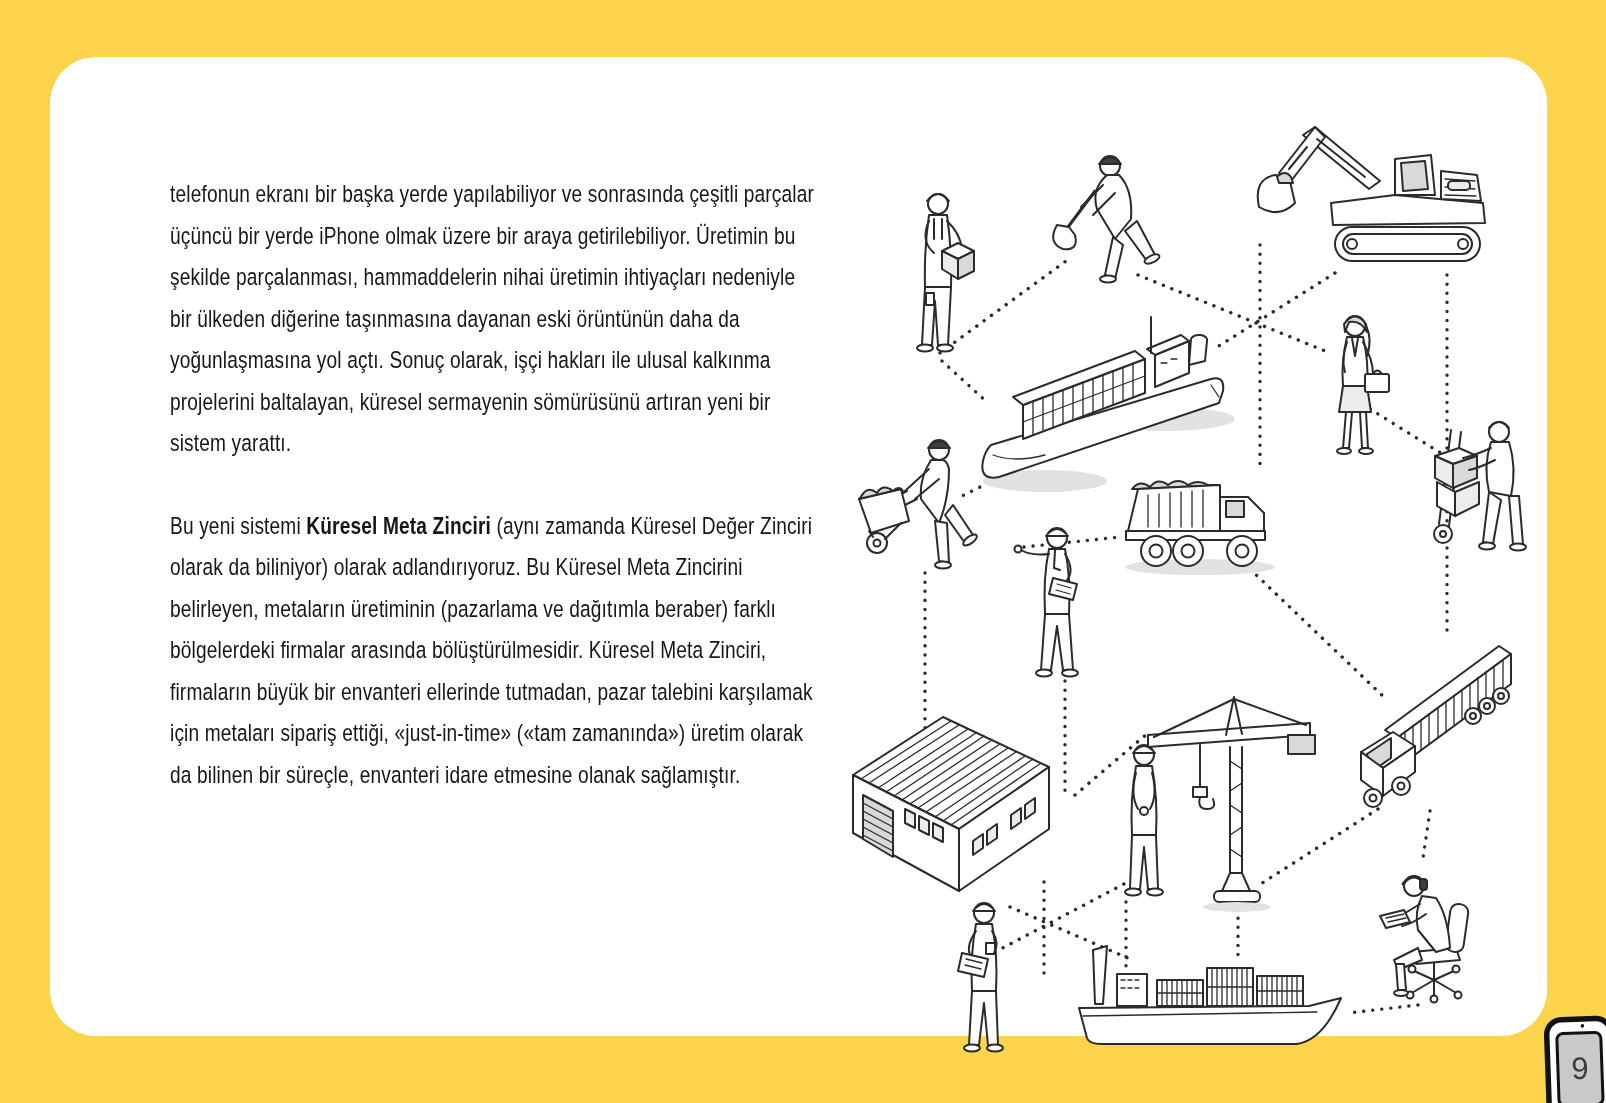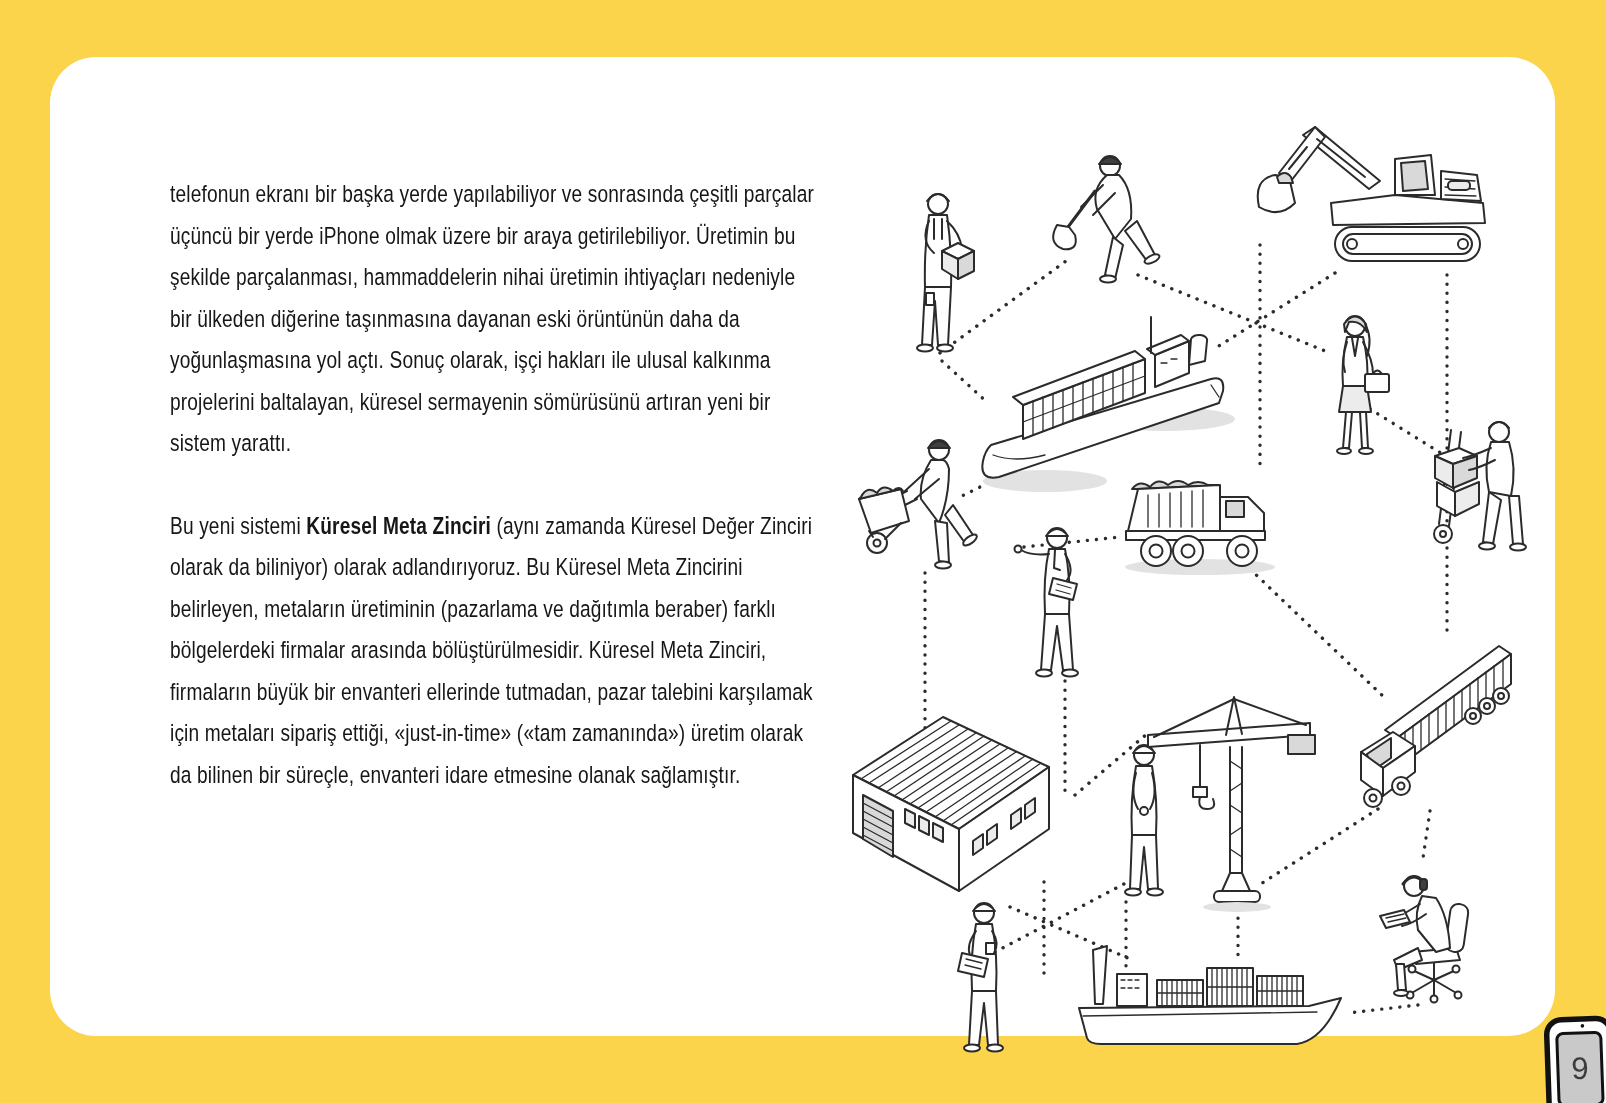--- a/index.html
+++ b/index.html
@@ -1,20 +1,20 @@
 <!DOCTYPE html>
 <html><head>
 <meta charset="utf-8">
 <style>
   html,body{margin:0;padding:0;}
   body{background:#f2f2f2;}
   #stage{position:relative;width:1606px;height:1103px;background:#FBD44C;overflow:hidden;
          font-family:"Liberation Sans","DejaVu Sans",sans-serif;}
   #card{position:absolute;left:50px;top:57px;width:1497px;height:979px;background:#ffffff;
-        border-radius:46px;padding-left:8px;}
+        border-radius:46px;}
   .text-col{position:absolute;left:120px;top:116px;width:830px;
             transform:scaleX(0.78);transform-origin:left top;
             color:#161616;font-size:24.5px;line-height:41.5px;font-weight:500;
             letter-spacing:0.2px;}
   .text-col p{margin:0 0 41px 0;}
   .text-col b{font-weight:bold;}
   #illu{position:absolute;left:780px;top:50px;width:790px;height:1000px;}
   
   .fig path,.fig rect,.fig circle,.fig ellipse,.fig polygon{stroke:#2b2b2b;stroke-width:2;
         fill:#ffffff;stroke-linejoin:round;stroke-linecap:round;}

